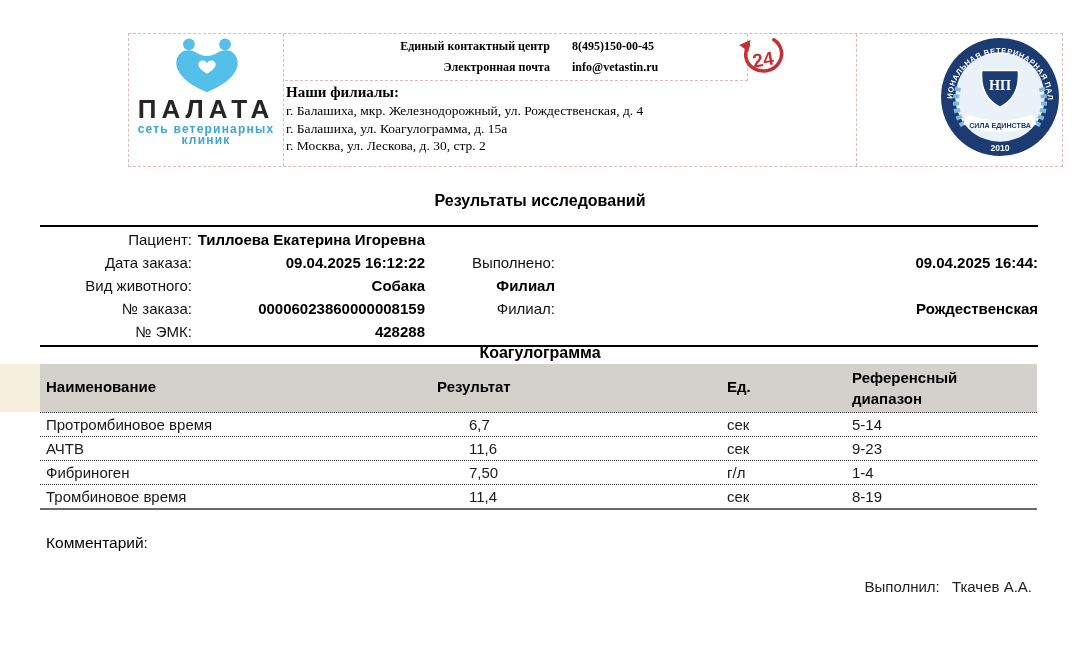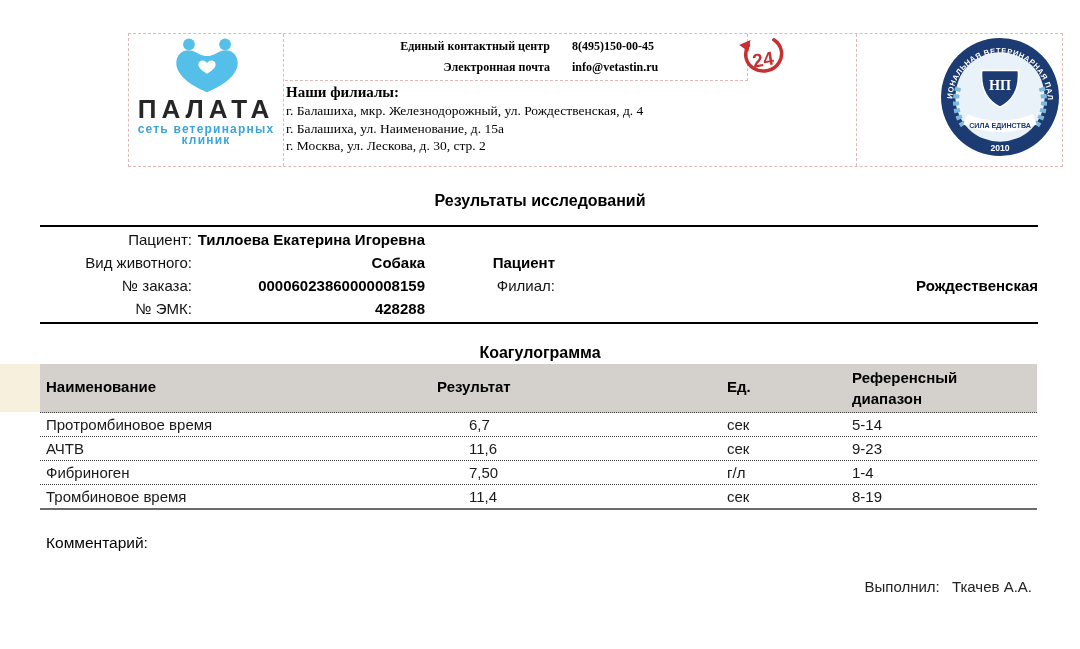--- a/index.html
+++ b/index.html
@@ -121,21 +121,21 @@
       <g transform="rotate(-10 26 23)">
         <path d="M14,7 A 18,17 0 1 0 40,6" fill="none" stroke="#c73030" stroke-width="3.5" stroke-linecap="round"></path>
         <polygon points="5,5 17,2 13,13" fill="#c73030"></polygon>
         <text x="26" y="30" text-anchor="middle" font-size="19" font-weight="bold" fill="#c73030" font-family="Liberation Sans, sans-serif">24</text>
       </g>
     </svg>
 
     <div class="branches">
       <div class="branches-title">Наши филиалы:</div>
       <div class="branch-line">г. Балашиха, мкр. Железнодорожный, ул. Рождественская, д. 4</div>
-      <div class="branch-line">г. Балашиха, ул. Наименование, д. 15а</div>
+      <div class="branch-line">г. Балашиха, ул. Коагулограмма, д. 15а</div>
       <div class="branch-line">г. Москва, ул. Лескова, д. 30, стр. 2</div>
     </div>
 
     <div class="emblem-box">
       <svg class="emblem-svg" width="122" height="122" viewBox="0 0 120 120">
         <defs>
           <path id="ringArc" d="M 13,64 A 47,47 0 1 1 107,64" fill="none"></path>
         </defs>
         <circle cx="60" cy="60" r="58" fill="#1c3b72"></circle>
         <circle cx="60" cy="60" r="44" fill="#eaf2f9"></circle>
@@ -156,23 +156,29 @@
   <div class="report-title">Результаты исследований</div>
 
   <div class="patient-block">
     <div class="p-row">
       <span class="p-label">Пациент:</span>
       <span class="p-value">Тиллоева Екатерина Игоревна</span>
       <span class="p-label"></span>
       <span class="p-value"></span>
     </div>
     <div class="p-row">
+      <span class="p-label">Дата заказа:</span>
+      <span class="p-value">09.04.2025 16:12:22</span>
+      <span class="p-label">Выполнено:</span>
+      <span class="p-value">09.04.2025 16:44:</span>
+    </div>
+    <div class="p-row">
       <span class="p-label">Вид животного:</span>
       <span class="p-value">Собака</span>
-      <span class="p-value">Пациент</span>
+      <span class="p-value">Филиал</span>
     </div>
     <div class="p-row">
       <span class="p-label">№ заказа:</span>
       <span class="p-value">00006023860000008159</span>
       <span class="p-label">Филиал:</span>
       <span class="p-value">Рождественская</span>
     </div>
     <div class="p-row">
       <span class="p-label">№ ЭМК:</span>
       <span class="p-value">428288</span>

